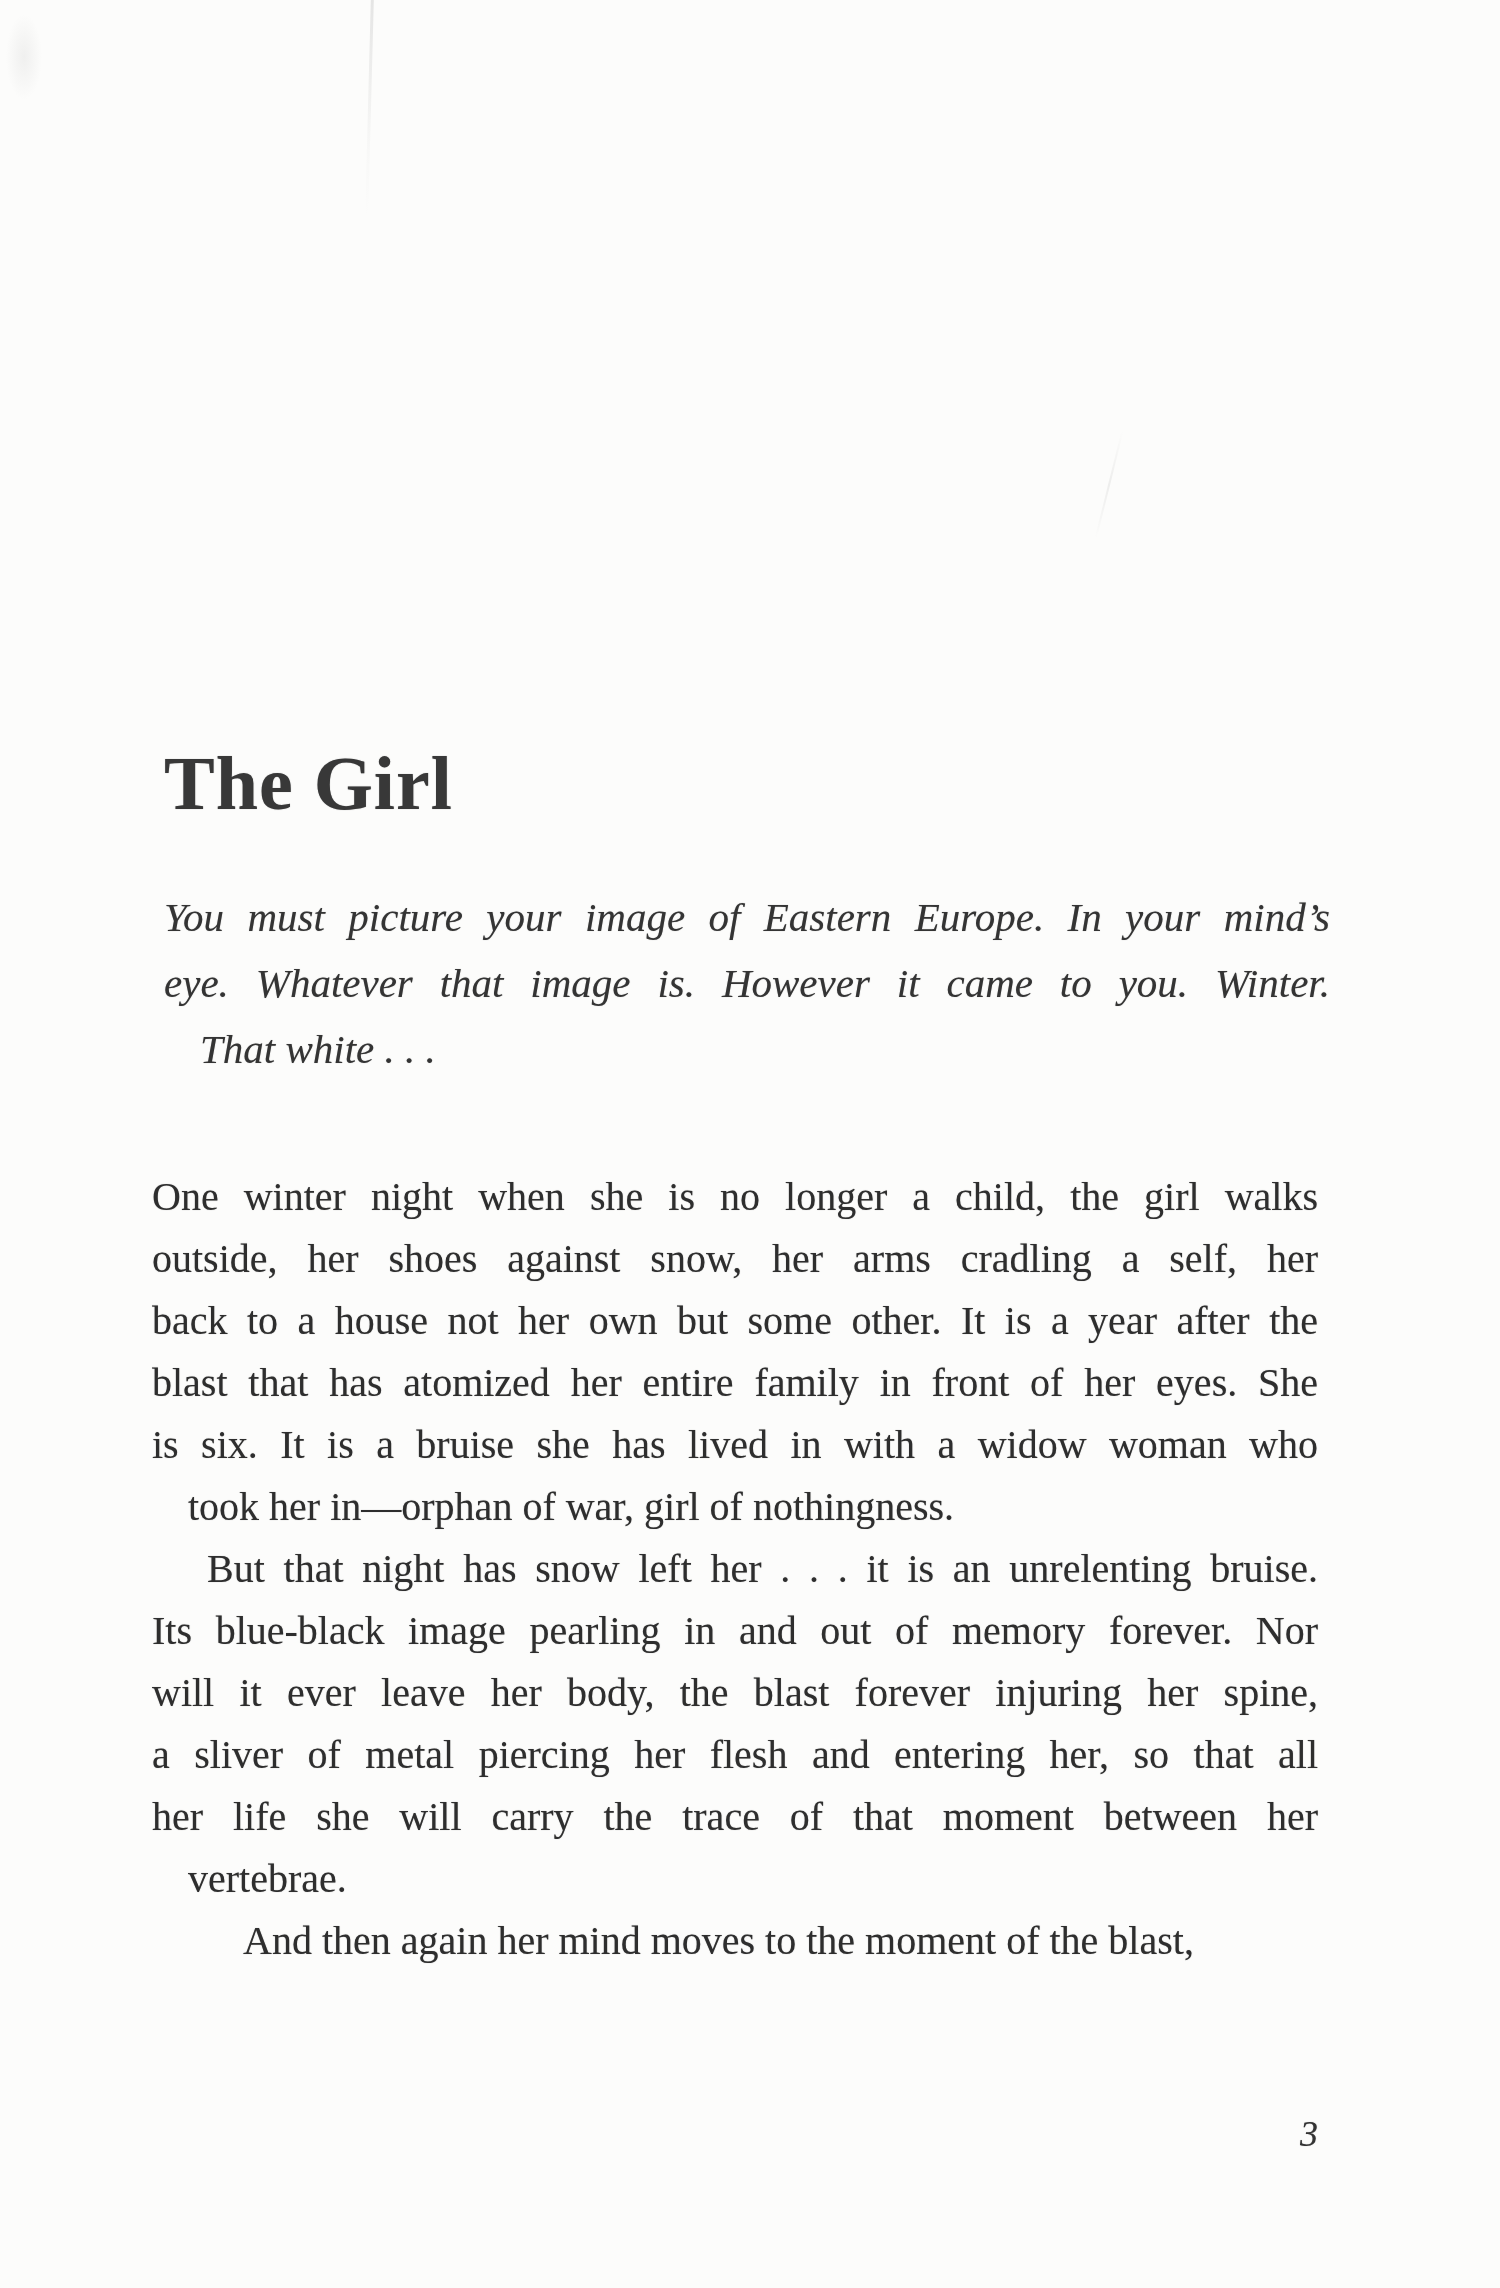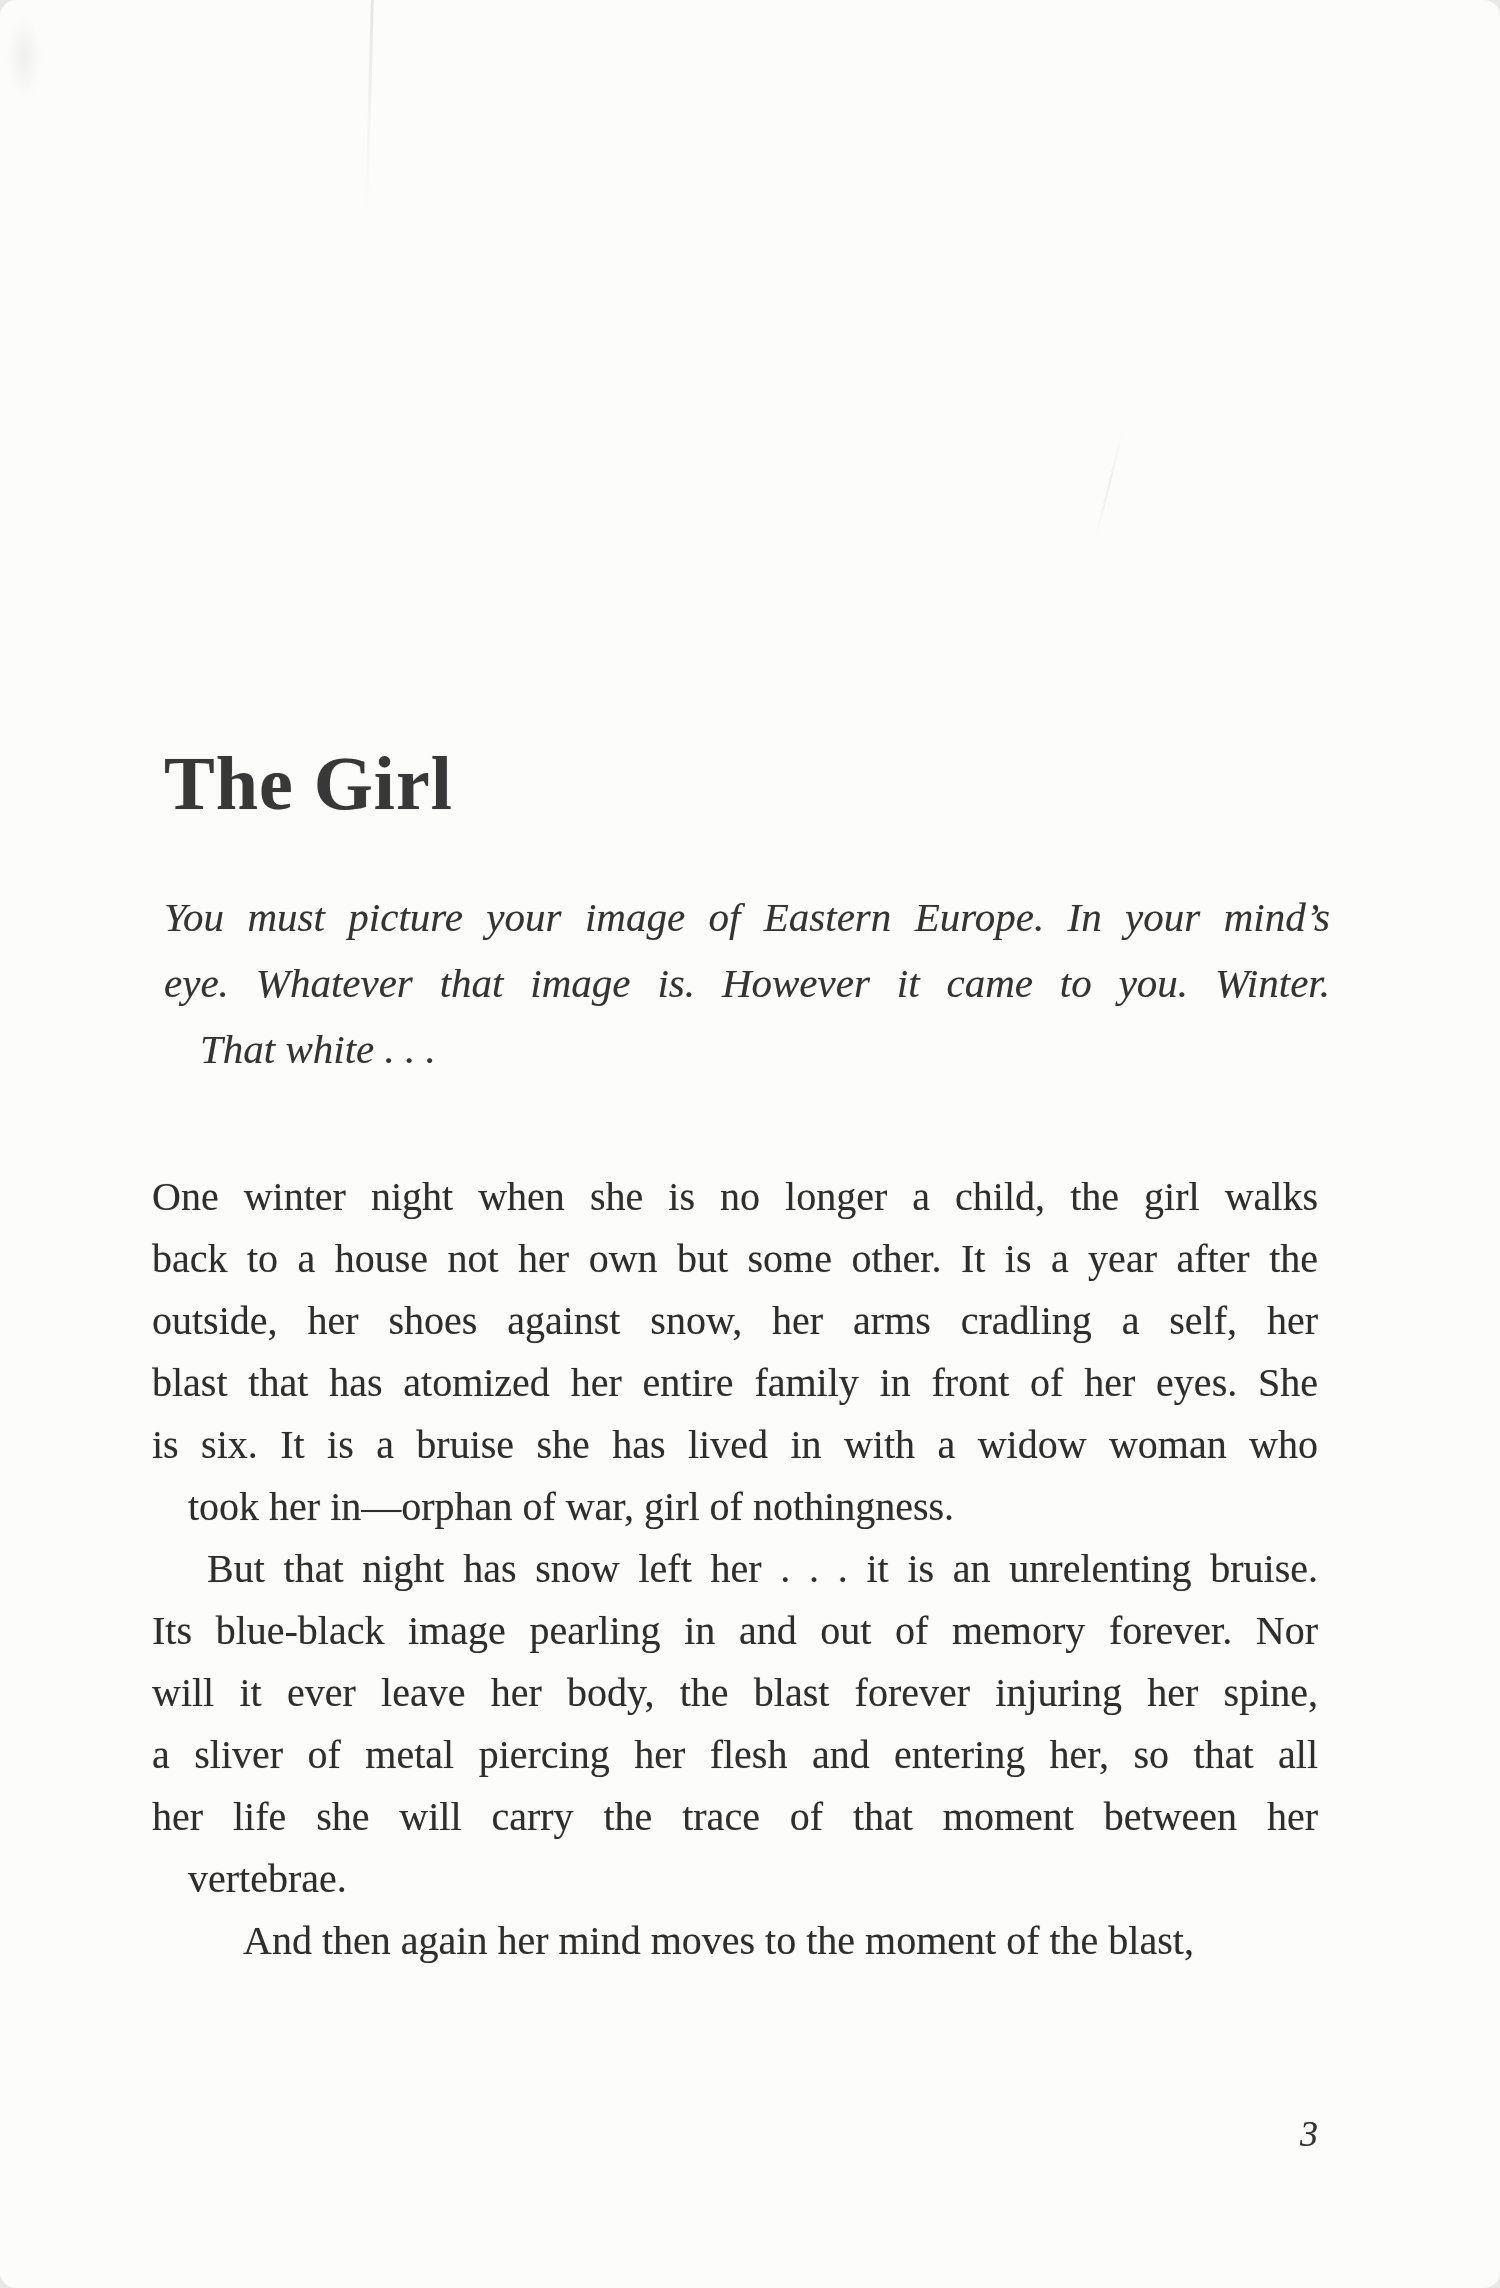--- a/index.html
+++ b/index.html
@@ -3,21 +3,20 @@
 <meta charset="utf-8">
 <style>
   html,body{margin:0;padding:0;background:#e8e8e8;}
   .page{
     position:relative;
     width:1500px;height:2288px;
     background:#fcfcfb;
     overflow:hidden;
     font-family:"Liberation Serif", serif;
     color:#2e2e2e;
-    border-radius:16px;
   }
   
   .crease-top{
     position:absolute;left:368px;top:0;width:3px;height:215px;
     background:linear-gradient(180deg, rgba(160,160,160,.25), rgba(200,200,200,.08) 70%, rgba(200,200,200,0));
     transform:rotate(1.5deg);
   }
   .smudge-topleft{
     position:absolute;left:0;top:0;width:120px;height:190px;
     background:radial-gradient(closest-side at 20% 30%, rgba(150,150,150,.12), rgba(150,150,150,0) 75%);
@@ -70,22 +69,22 @@
   <h1 class="title">The Girl</h1>
 
   <div class="epigraph">
     <div class="line jline">You must picture your image of Eastern Europe. In your mind’s</div>
     <div class="line jline">eye. Whatever that image is. However it came to you. Winter.</div>
     <div class="line plain">That white . . .</div>
   </div>
 
   <div class="bodytext">
     <div class="line jline">One winter night when she is no longer a child, the girl walks</div>
+    <div class="line jline">outside, her shoes against snow, her arms cradling a self, her</div>
     <div class="line jline">back to a house not her own but some other. It is a year after the</div>
-    <div class="line jline">outside, her shoes against snow, her arms cradling a self, her</div>
     <div class="line jline">blast that has atomized her entire family in front of her eyes. She</div>
     <div class="line jline">is six. It is a bruise she has lived in with a widow woman who</div>
     <div class="line plain">took her in—orphan of war, girl of nothingness.</div>
     <div class="line jline indent">But that night has snow left her . . . it is an unrelenting bruise.</div>
     <div class="line jline">Its blue-black image pearling in and out of memory forever. Nor</div>
     <div class="line jline">will it ever leave her body, the blast forever injuring her spine,</div>
     <div class="line jline">a sliver of metal piercing her flesh and entering her, so that all</div>
     <div class="line jline">her life she will carry the trace of that moment between her</div>
     <div class="line plain">vertebrae.</div>
     <div class="line plain indent">And then again her mind moves to the moment of the blast,</div>

